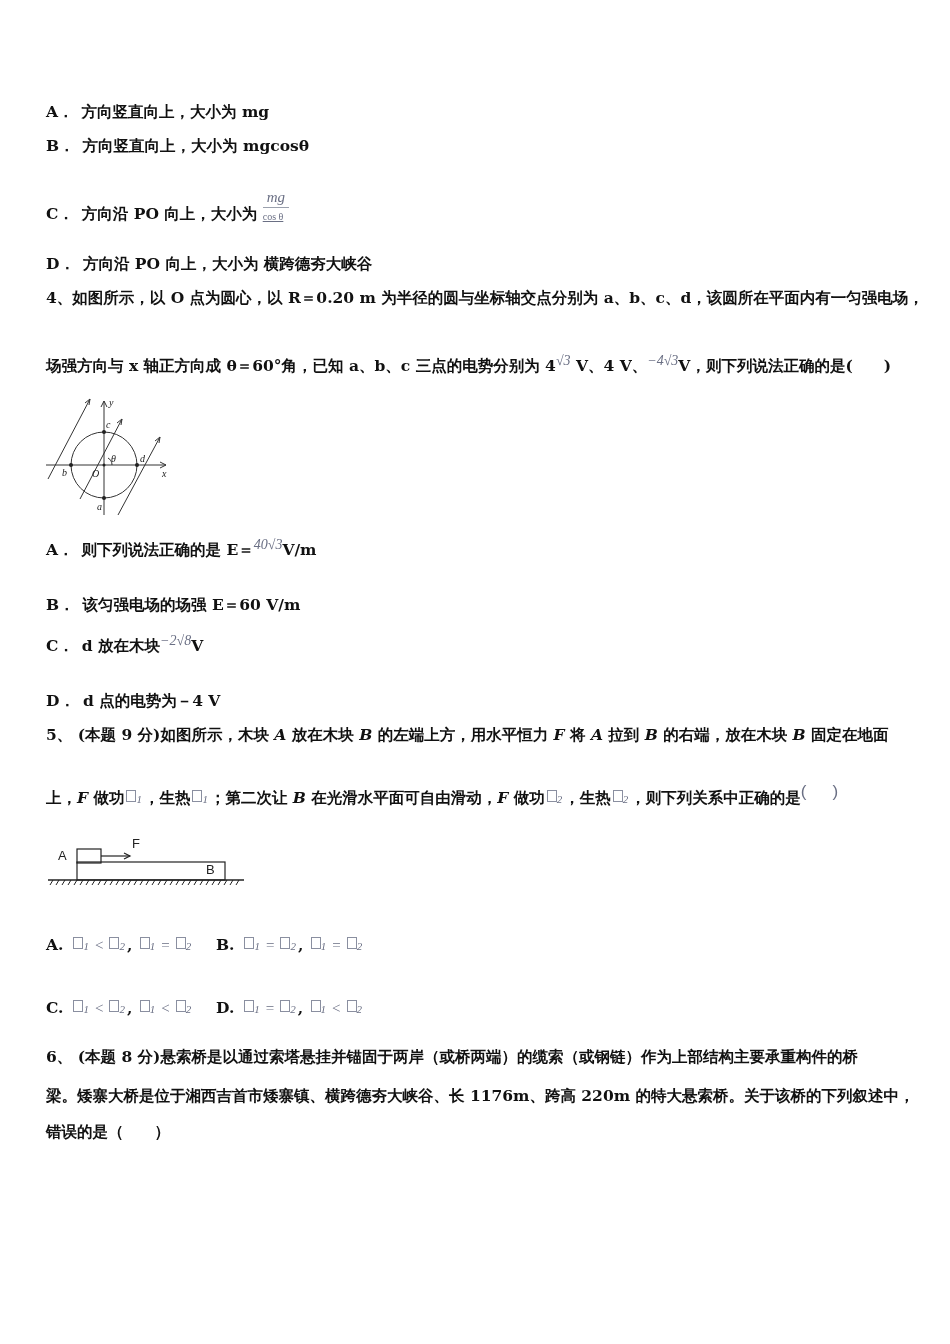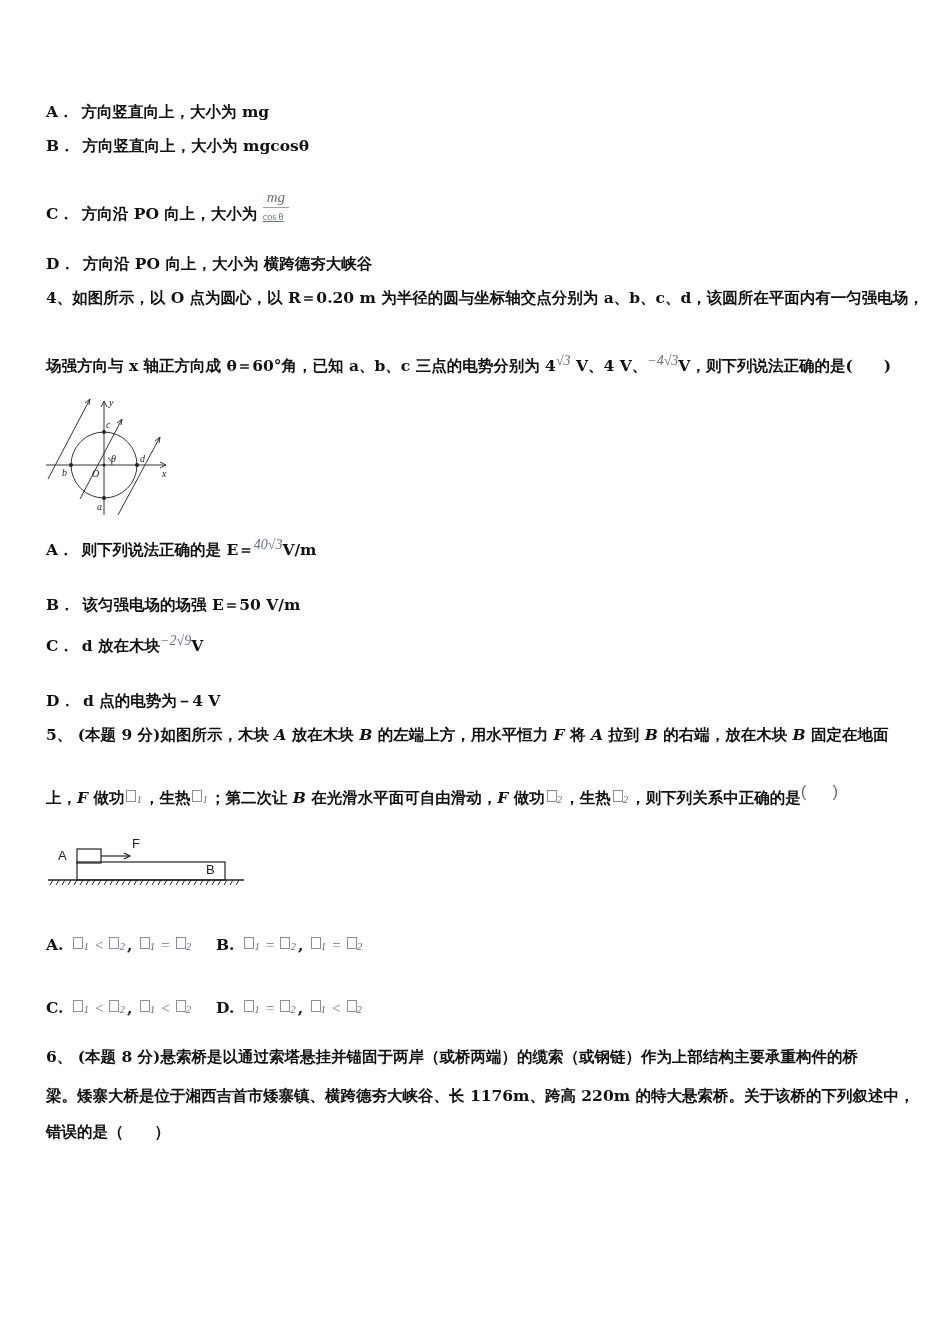--- a/index.html
+++ b/index.html
@@ -91,24 +91,24 @@
     <text x="48" y="84">O</text>
     <text x="67" y="69">θ</text>
     <text x="53" y="117">a</text>
   </g>
 </svg>
 
 <div class="line" style="top:540px">
   <span class="opt-letter">A．</span><span>则下列说法正确的是 E＝</span><span class="math math-up">40√3</span><span>V/m</span>
 </div>
 <div class="line" style="top:595px">
-  <span class="opt-letter">B．</span><span>该匀强电场的场强 E＝50 V/m</span>
+  <span class="opt-letter">B．</span><span>该匀强电场的场强 E＝60 V/m</span>
 </div>
 <div class="line" style="top:636px">
-  <span class="opt-letter">C．</span><span>d 放在木块</span><span class="math math-up">−2√9</span><span>V</span>
+  <span class="opt-letter">C．</span><span>d 放在木块</span><span class="math math-up">−2√8</span><span>V</span>
 </div>
 <div class="line" style="top:691px">
   <span class="opt-letter">D．</span><span>d 点的电势为－4 V</span>
 </div>
 
 <div class="line" style="top:725px">
   <span>5、 (本题 9 分)如图所示，木块 </span><span class="it">A</span><span> 放在木块 </span><span class="it">B</span><span> 的左端上方，用水平恒力 </span><span class="it">F</span><span> 将 </span><span class="it">A</span><span> 拉到 </span><span class="it">B</span><span> 的右端，放在木块 </span><span class="it">B</span><span> 固定在地面</span>
 </div>
 <div class="line" style="top:788px">
   <span>上，</span><span class="it">F</span><span> 做功</span><span class="ph"></span><span class="sub">1</span><span>，生热</span><span class="ph"></span><span class="sub">1</span><span>；第二次让 </span><span class="it">B</span><span> 在光滑水平面可自由滑动，</span><span class="it">F</span><span> 做功</span><span class="ph"></span><span class="sub">2</span><span>，生热</span><span class="ph"></span><span class="sub">2</span><span>，则下列关系中正确的是</span><span class="bracket">(</span><span style="display:inline-block;width:26px"></span><span class="bracket">)</span>

